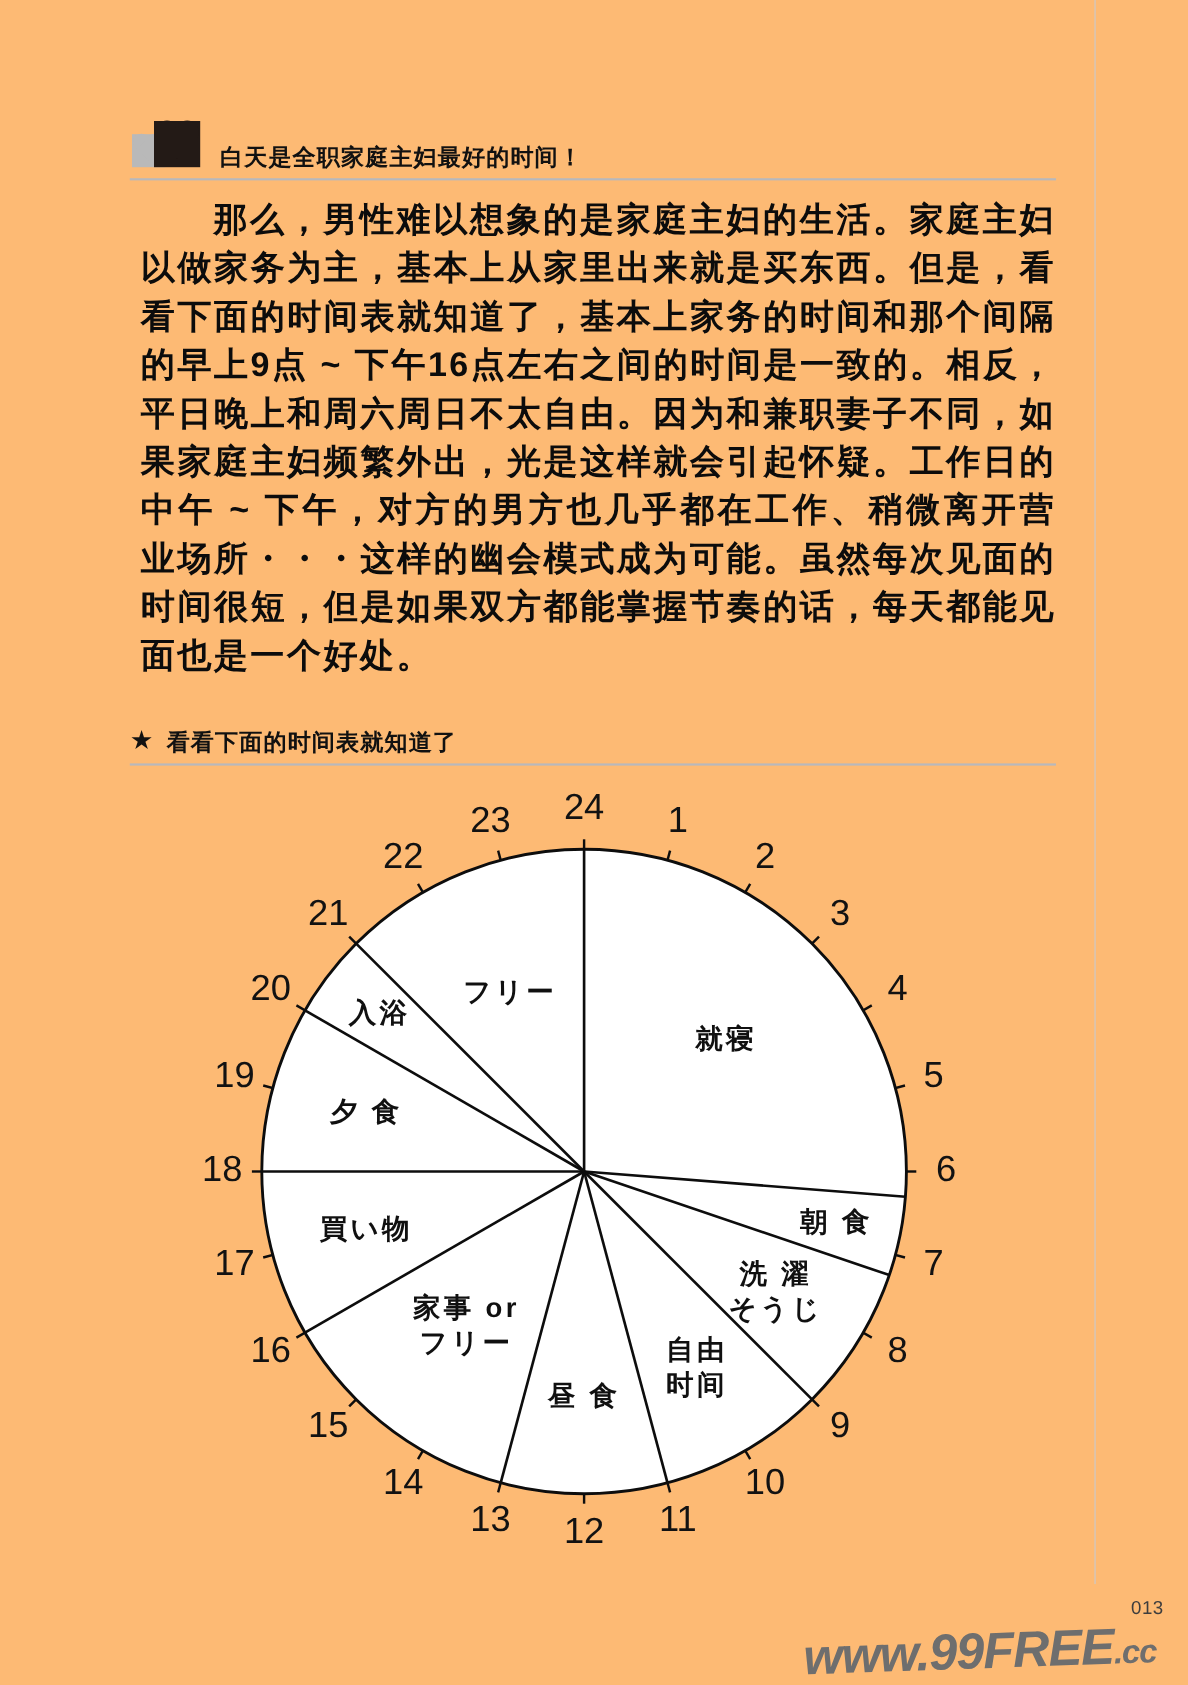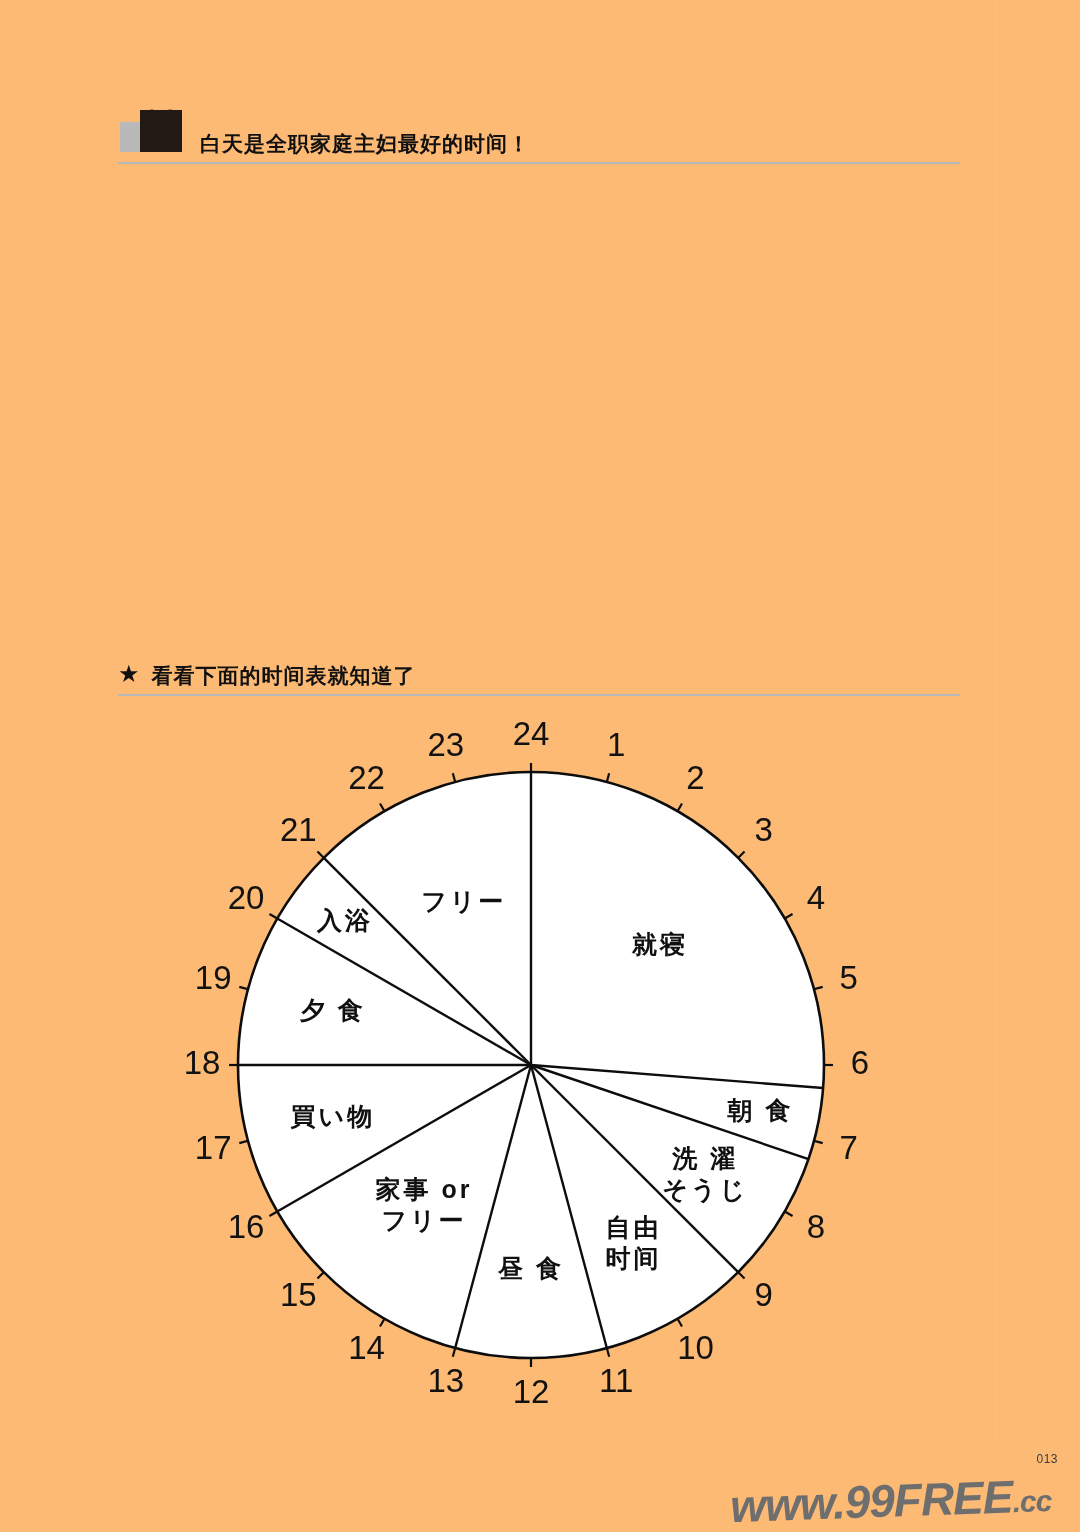--- a/index.html
+++ b/index.html
@@ -150,21 +150,21 @@
     text-anchor: middle;
     dominant-baseline: middle;
     letter-spacing: 3px;
   }
 
   
   .page-number {
     position: absolute;
     right: 22px;
     top: 1452px;
-    font-size: 12px;
+    font-size: 17px;
     color: #3d3d3d;
     letter-spacing: 0.5px;
   }
   .watermark {
     position: absolute;
     right: 28px;
     top: 1468px;
     font-size: 46px;
     font-weight: bold;
     font-style: italic;
@@ -187,20 +187,21 @@
     <div class="head-row">
       <div class="hearts">
         <div class="heart grey"></div>
         <div class="heart dark"></div>
       </div>
       <div class="head-title">白天是全职家庭主妇最好的时间！</div>
     </div>
     <div class="head-rule"></div>
   </div>
 
+  <div class="body-copy">那么，男性难以想象的是家庭主妇的生活。家庭主妇以做家务为主，基本上从家里出来就是买东西。但是，看看下面的时间表就知道了，基本上家务的时间和那个间隔的早上9点 ~ 下午16点左右之间的时间是一致的。相反，平日晚上和周六周日不太自由。因为和兼职妻子不同，如果家庭主妇频繁外出，光是这样就会引起怀疑。工作日的中午 ~ 下午，对方的男方也几乎都在工作、稍微离开营业场所・・・这样的幽会模式成为可能。虽然每次见面的时间很短，但是如果双方都能掌握节奏的话，每天都能见面也是一个好处。</div>
 
   <div class="section-head mid">
     <div class="head-row">
       <div class="star-bullet">★</div>
       <div class="head-title">看看下面的时间表就知道了</div>
     </div>
     <div class="head-rule"></div>
   </div>
 
   <div class="clock-wrap">

